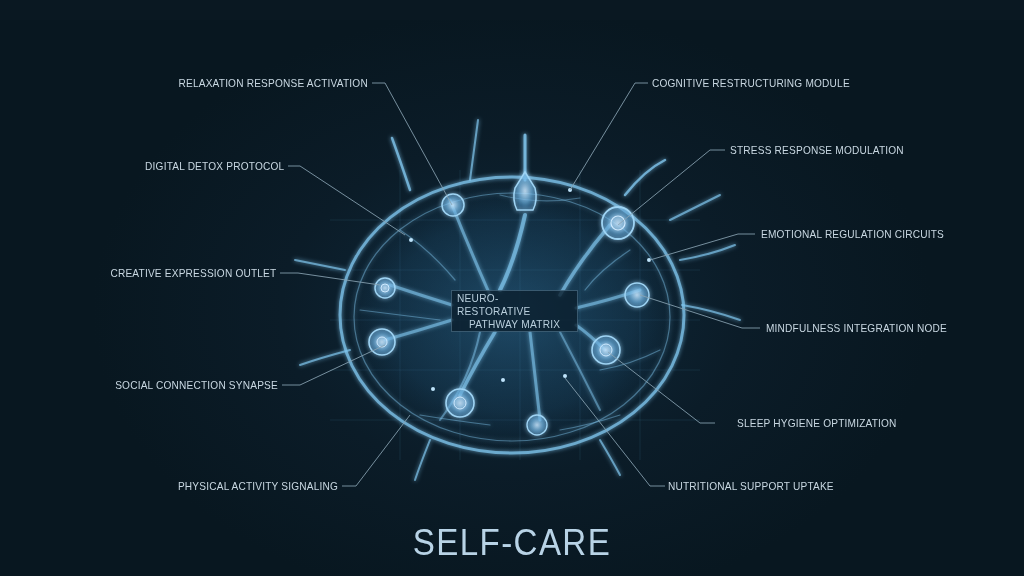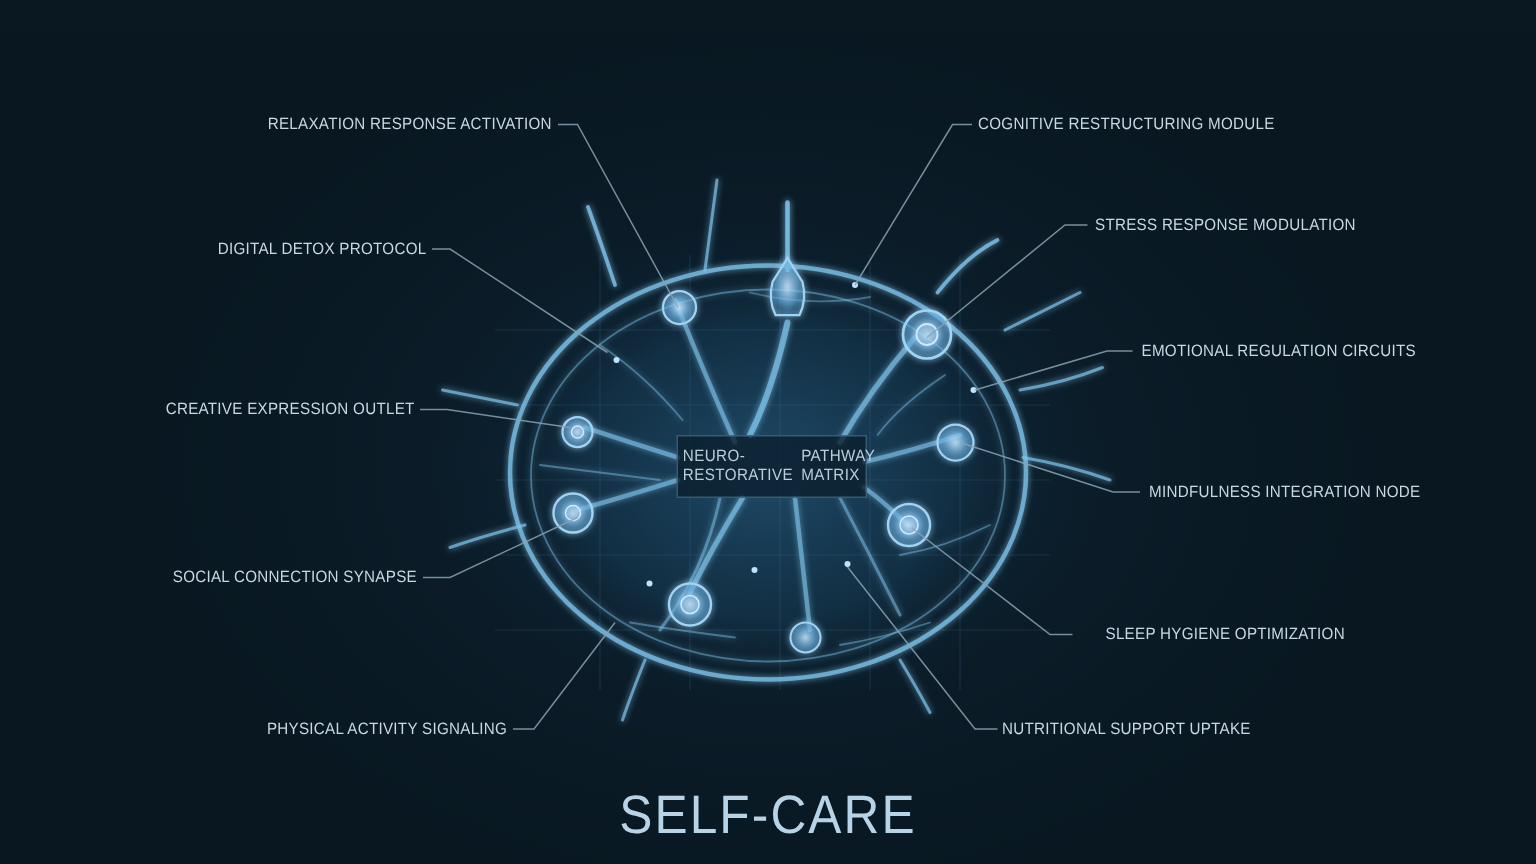--- a/index.html
+++ b/index.html
@@ -2,21 +2,21 @@
 <html><head>
 <meta charset="utf-8">
 <style>
   html, body { margin:0; padding:0; }
   body { width:1024px; height:576px; overflow:hidden; background:#0a1822; font-family:"Liberation Sans", sans-serif; }
   #stage { position:relative; width:1024px; height:576px; background: radial-gradient(ellipse 420px 300px at 512px 290px, #0f2a3c 0%, #0b1c28 55%, #081720 100%); margin-top: 20px; }
   svg.diagram { position:absolute; left:0; top:0; width:1024px; height:576px; }
   .lbl { position:absolute; color:#c9d8e2; font-size:11px; letter-spacing:0.2px; text-transform:uppercase; white-space:nowrap; font-family:"Liberation Sans", sans-serif; transform:scaleX(0.92); }
   .lbl.r { transform-origin:left center; }
   .lbl.l { transform-origin:right center; text-align:right; }
-  #center-box { position:absolute; left:451px; top:270px; width:125px; height:40px; background:rgba(10,30,44,0.78); border:1px solid rgba(140,190,220,0.35); display:flex; flex-direction:row; align-items:center; justify-content:space-between; }
+  #center-box { position:absolute; left:451px; top:270px; width:125px; height:40px; background:rgba(10,30,44,0.78); border:1px solid rgba(140,190,220,0.35); display:flex; flex-direction:column; align-items:center; justify-content:center; }
   #center-box span { color:#b9cfdd; font-size:11px; line-height:13px; letter-spacing:0.3px; transform:scaleX(0.92); }
   #title { position:absolute; left:0; width:1024px; top:502px; text-align:center; color:#b8d3e6; font-size:36px; letter-spacing:1.5px; transform:scaleX(0.92); }
 </style>
 </head>
 <body>
 
 <div id="stage">
 
   <svg class="diagram" viewBox="0 0 1024 576">
     <defs>

